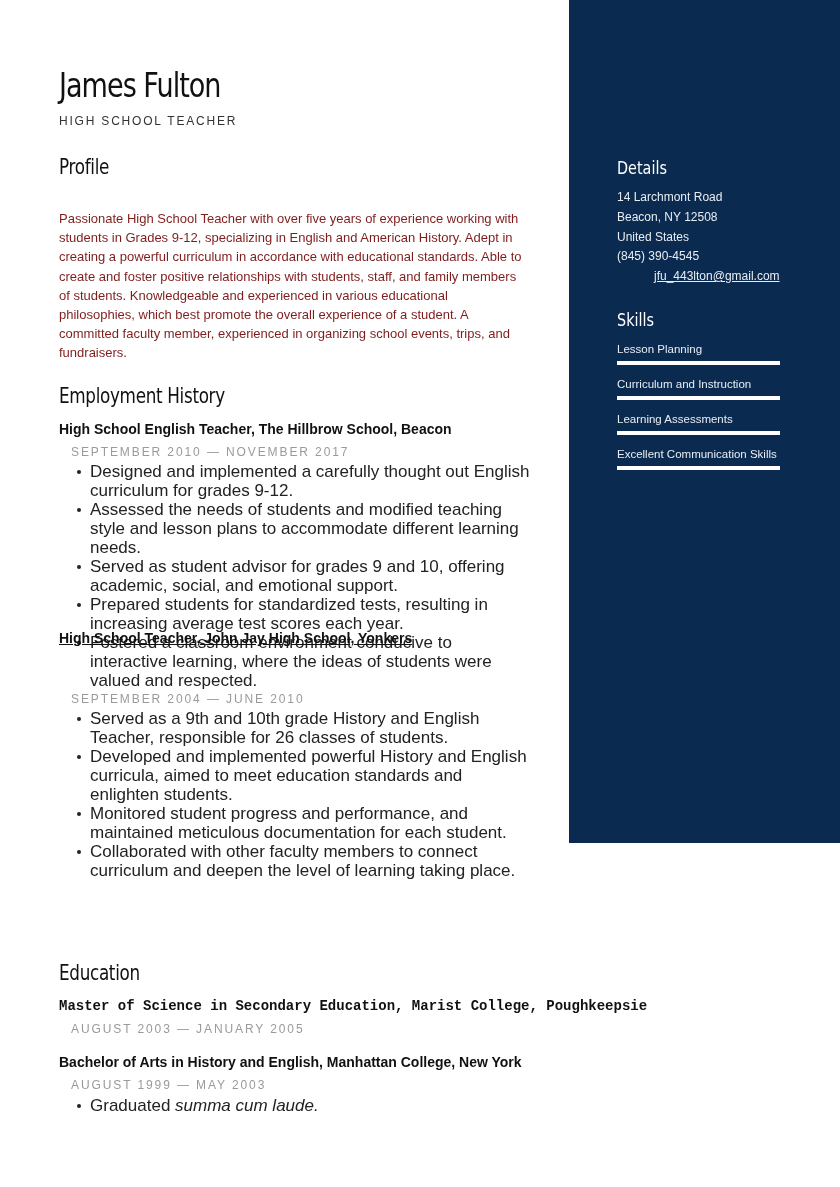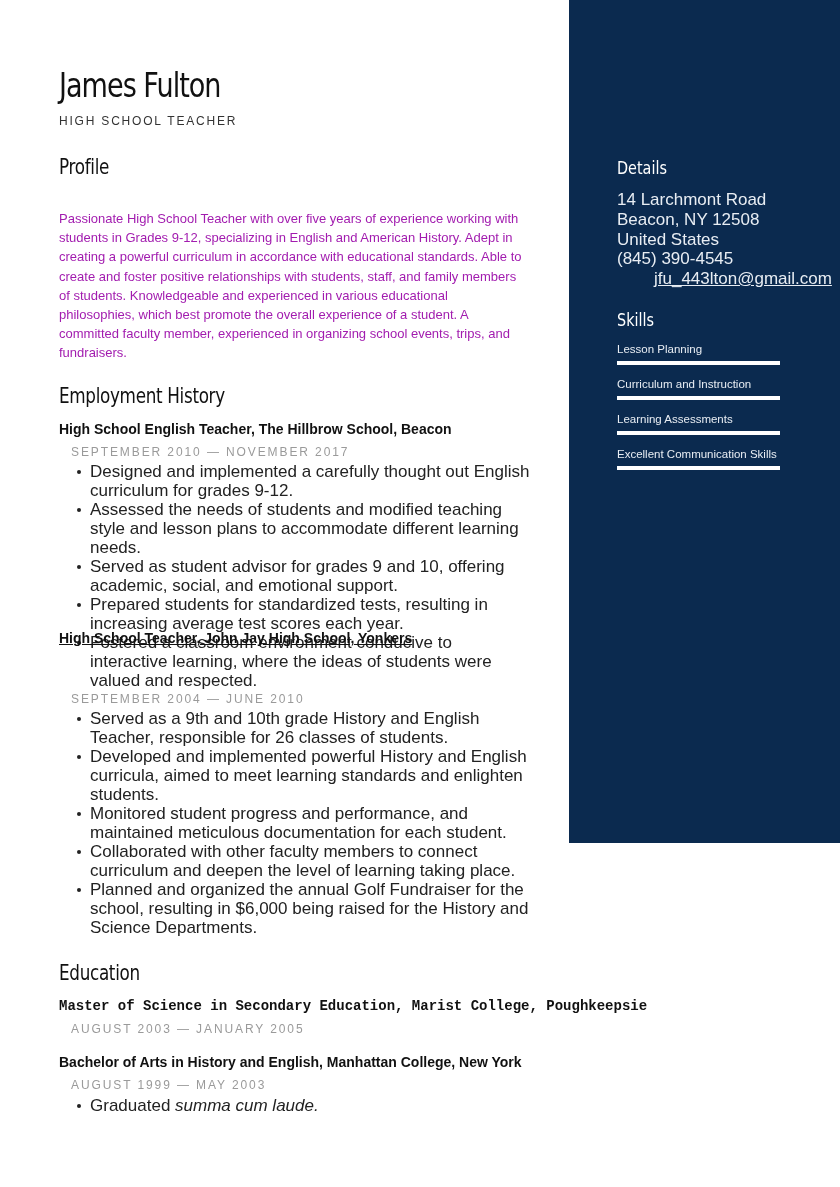--- a/index.html
+++ b/index.html
@@ -5,29 +5,29 @@
   html, body { margin:0; padding:0; }
   body { width:840px; height:1187px; position:relative; background:#ffffff; overflow:hidden;
          font-family:"Liberation Sans", sans-serif; color:#1a1a1a; }
   .main { position:absolute; left:59px; top:0; width:470px; }
   .sidebar { position:absolute; left:569px; top:0; width:271px; height:843px; background:#0b2a4f; color:#ffffff; }
   .name { position:absolute; top:66px; left:0; font-family:"DejaVu Sans", sans-serif; font-size:33px; font-weight:normal;
           letter-spacing:-1.2px; transform:scaleX(0.82); transform-origin:left; white-space:nowrap; color:#111; }
   .jobtitle { position:absolute; top:114px; left:0; font-size:12px; letter-spacing:1.8px; color:#333; }
   .section-title { position:absolute; left:0; font-family:"DejaVu Sans", sans-serif; font-size:21px;
                    transform:scaleX(0.8); transform-origin:left; white-space:nowrap; color:#111; letter-spacing:-0.4px; }
-  .para { position:absolute; left:0; width:468px; font-size:13px; line-height:19.2px; color:#a21caf; }
+  .para { position:absolute; left:0; width:468px; font-size:13px; line-height:19.2px; color:#7f1d1d; }
   .entry-title { position:absolute; left:0; font-size:14px; font-weight:bold; color:#111; white-space:nowrap; }
   .entry-date { position:absolute; left:12px; font-size:12px; letter-spacing:1.9px; color:#9a9a9a; white-space:nowrap; }
   ul.bullets { position:absolute; left:0; margin:0; padding:0 0 0 31px; width:440px; list-style:none; }
   ul.bullets li { position:relative; font-size:17px; line-height:19px; color:#222; }
   ul.bullets li::before { content:""; position:absolute; left:-13px; top:8px; width:4px; height:4px; border-radius:50%; background:#222; }
   .sb-title { position:absolute; left:48px; font-family:"DejaVu Sans", sans-serif; font-size:18px; color:#fff;
               transform:scaleX(0.8); transform-origin:left; white-space:nowrap; }
-  .sb-line { position:absolute; left:48px; font-size:17px; color:#e8edf3; white-space:nowrap; }
+  .sb-line { position:absolute; left:48px; font-size:12px; color:#e8edf3; white-space:nowrap; }
   .sb-link { text-decoration:underline;padding-left:37px; }
   .skill-label { position:absolute; left:48px; font-size:11.5px; color:#e8edf3; white-space:nowrap; }
   .skill-bar { position:absolute; left:48px; width:163px; height:4px; background:#ffffff; }
   em { font-style:italic; }
 </style>
 </head>
 <body>
 
 <div class="main">
   <div class="name">James Fulton</div>
@@ -45,24 +45,23 @@
     <li>Assessed the needs of students and modified teaching style and lesson plans to accommodate different learning needs.</li>
     <li>Served as student advisor for grades 9 and 10, offering academic, social, and emotional support.</li>
     <li>Prepared students for standardized tests, resulting in increasing average test scores each year.</li>
     <li>Fostered a classroom environment conducive to interactive learning, where the ideas of students were valued and respected.</li>
   </ul>
 
   <div class="entry-title" style="top:630px;text-decoration:underline;">High School Teacher, John Jay High School, Yonkers</div>
   <div class="entry-date" style="top:692px;">SEPTEMBER 2004 — JUNE 2010</div>
   <ul class="bullets" style="top:709px;">
     <li>Served as a 9th and 10th grade History and English Teacher, responsible for 26 classes of students.</li>
-    <li>Developed and implemented powerful History and English curricula, aimed to meet learning standards and enlighten students.</li>
+    <li>Developed and implemented powerful History and English curricula, aimed to meet education standards and enlighten students.</li>
     <li>Monitored student progress and performance, and maintained meticulous documentation for each student.</li>
     <li>Collaborated with other faculty members to connect curriculum and deepen the level of learning taking place.</li>
-    <li>Planned and organized the annual Golf Fundraiser for the school, resulting in $6,000 being raised for the History and Science Departments.</li>
   </ul>
 
   <div class="section-title" style="top:961px;">Education</div>
 
   <div class="entry-title" style="top:998px;font-family:Liberation Mono, monospace;">Master of Science in Secondary Education, Marist College, Poughkeepsie</div>
   <div class="entry-date" style="top:1022px;">AUGUST 2003 — JANUARY 2005</div>
 
   <div class="entry-title" style="top:1054px;">Bachelor of Arts in History and English, Manhattan College, New York</div>
   <div class="entry-date" style="top:1078px;">AUGUST 1999 — MAY 2003</div>
   <ul class="bullets" style="top:1096px;">

